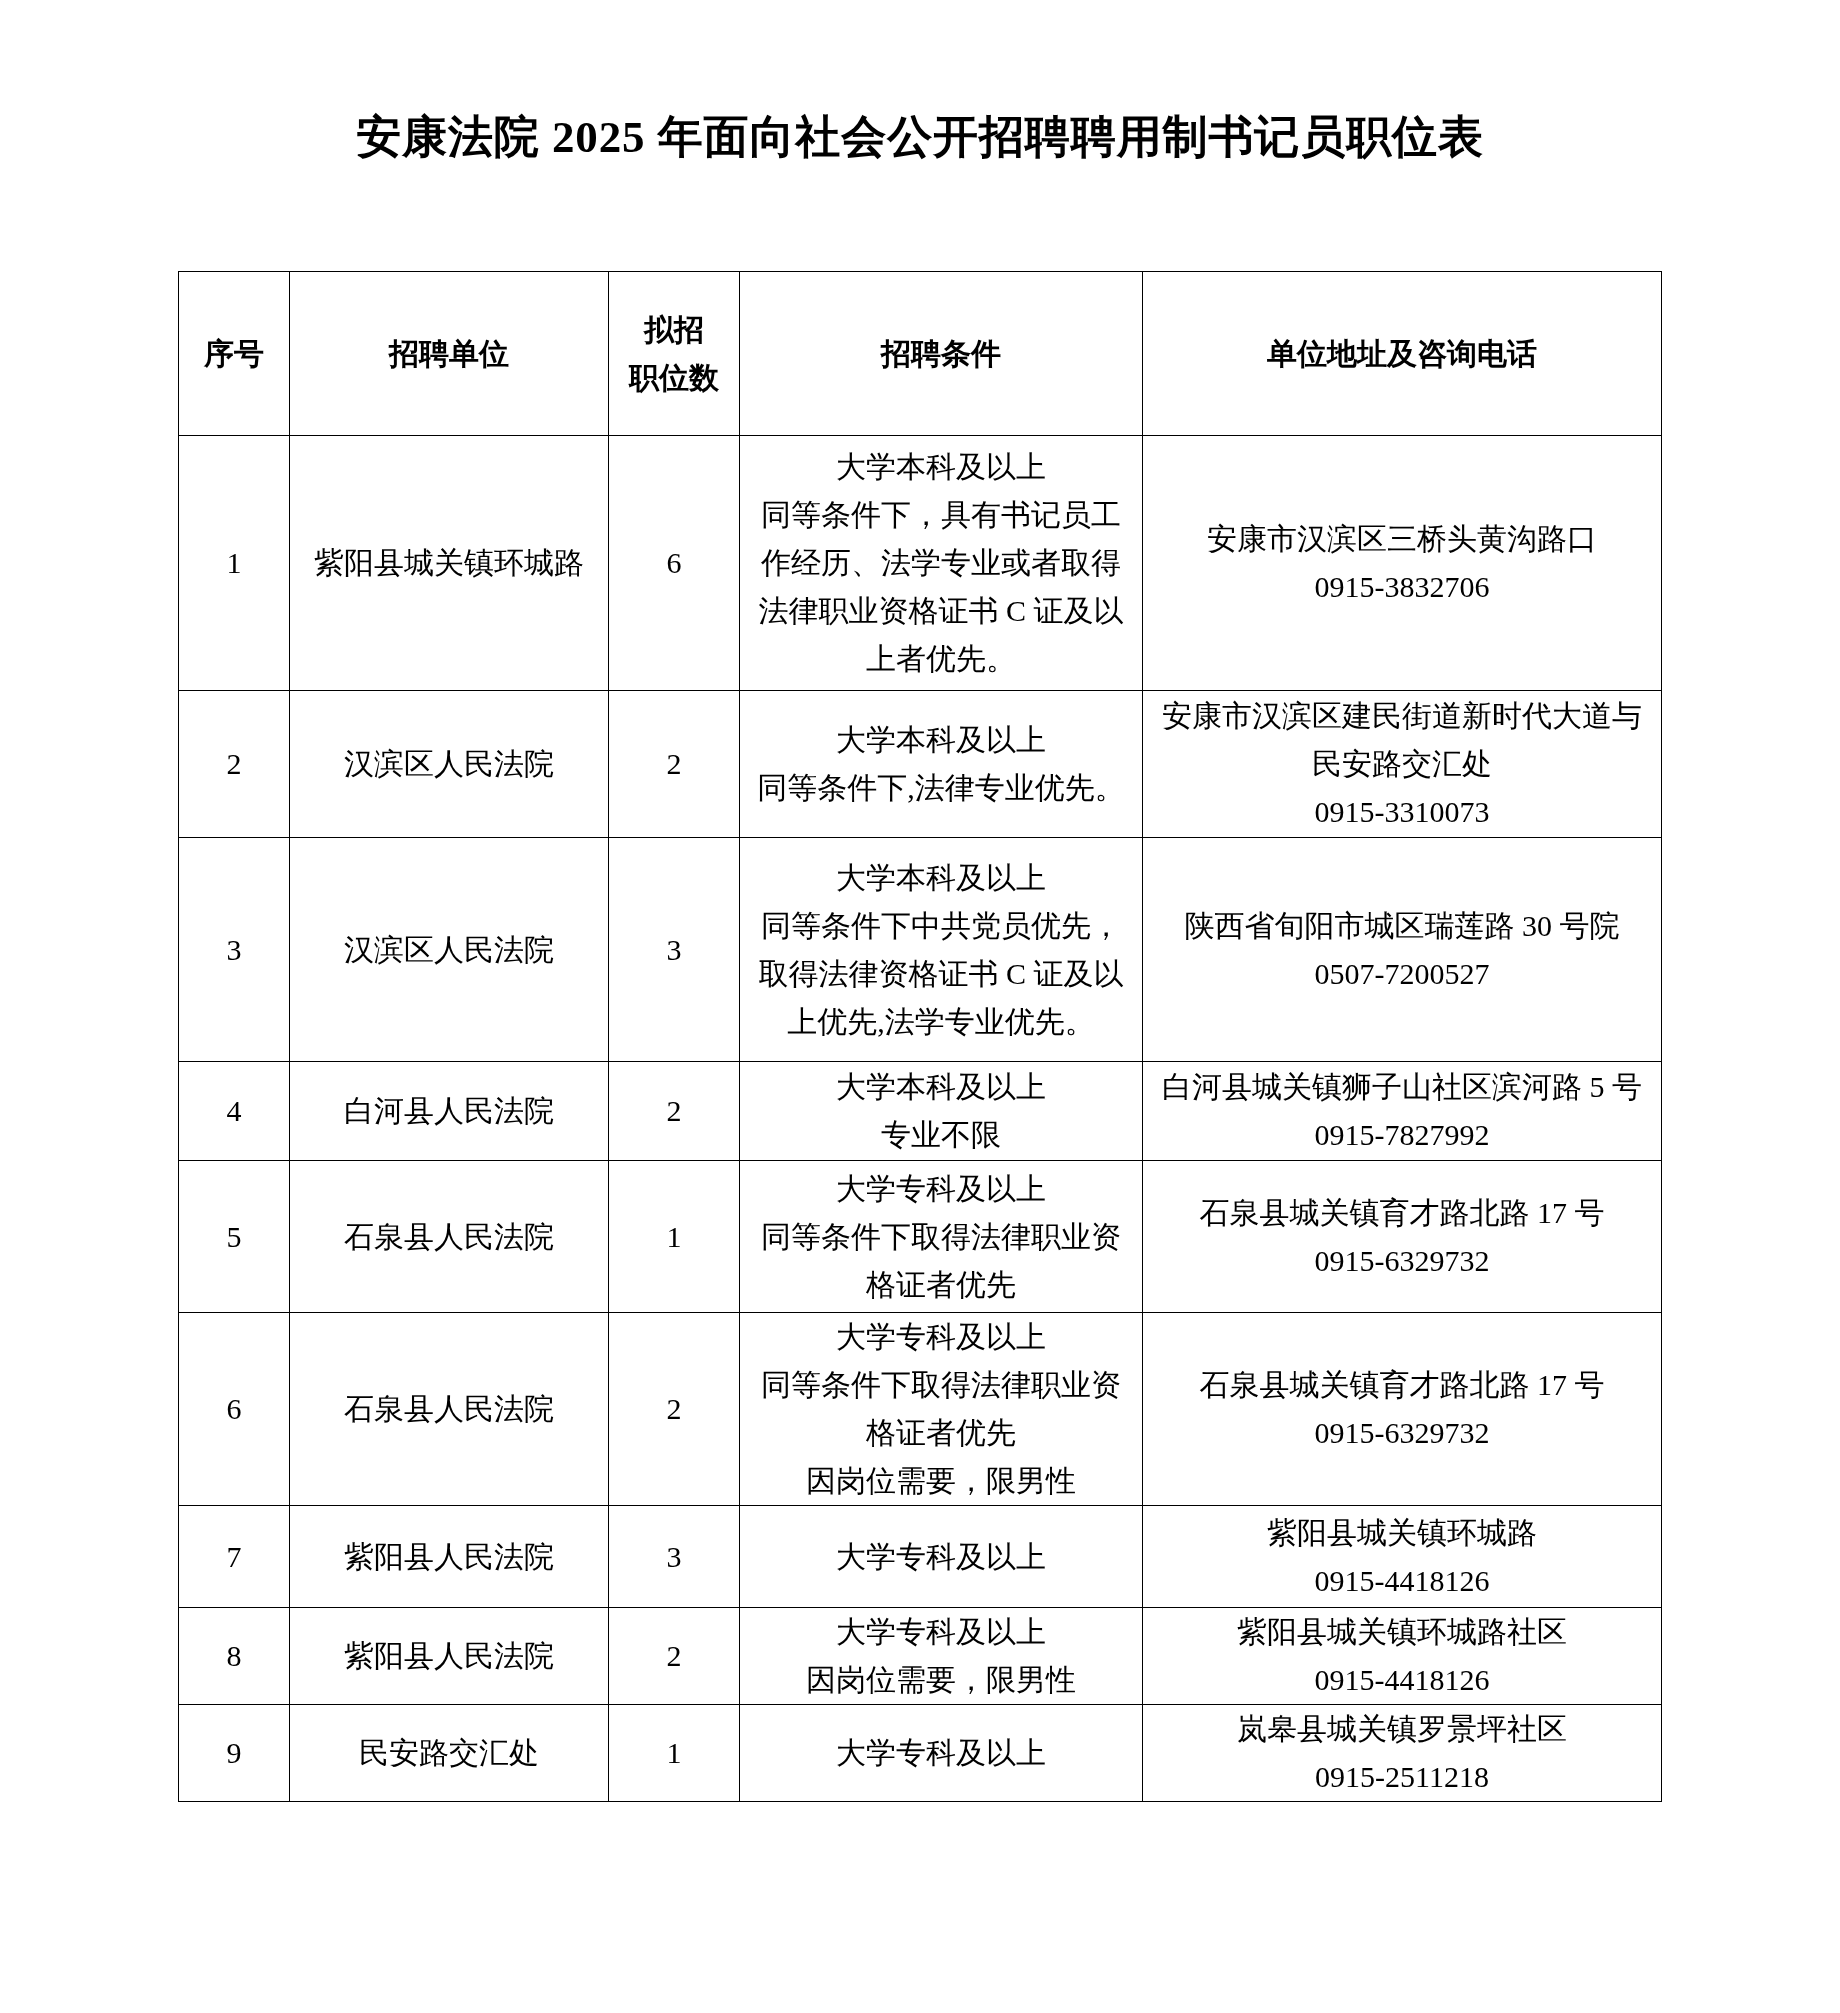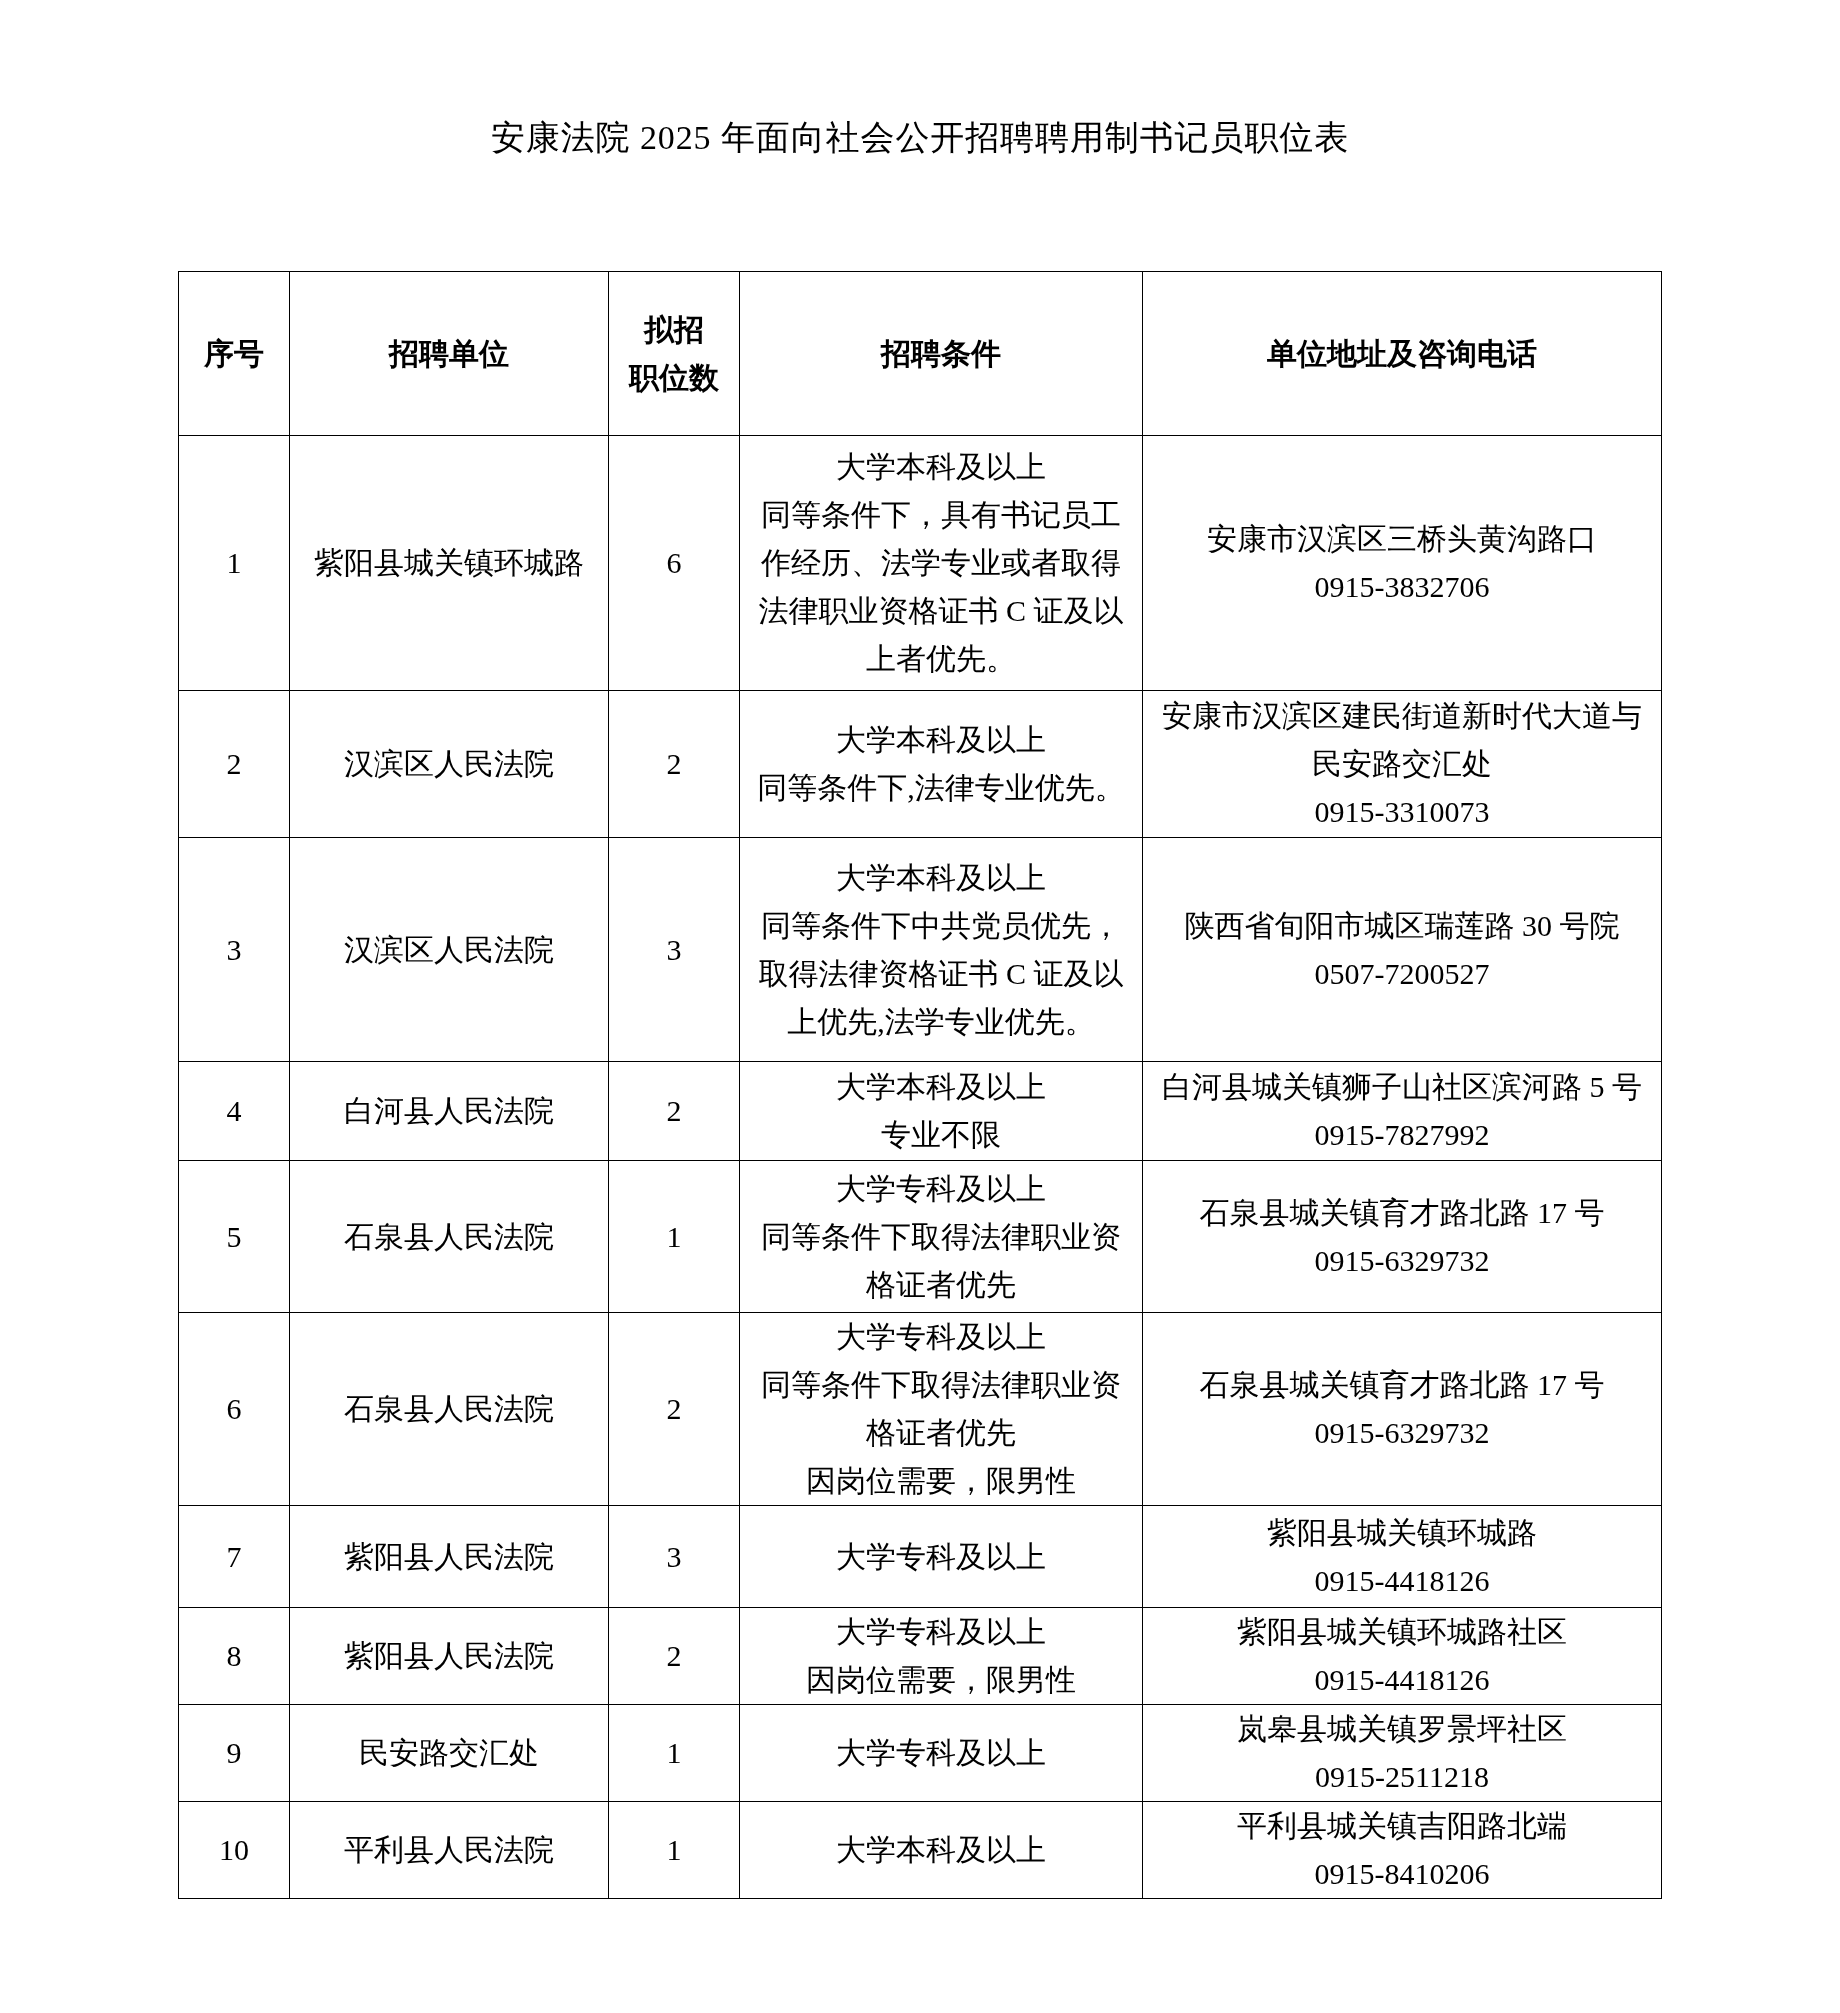--- a/index.html
+++ b/index.html
@@ -7,23 +7,23 @@
     width: 1840px;
     height: 2014px;
     background: #ffffff;
     color: #000000;
     font-family: "Liberation Serif", "DejaVu Serif", serif;
     overflow: hidden;
   }
   .page-title {
     margin: 108px 0 0 0;
     text-align: center;
-    font-size: 34px;
+    font-size: 45px;
     line-height: 59px;
-    font-weight: normal;
+    font-weight: bold;
     letter-spacing: 0.9px;
   }
   table.jobs {
     border-collapse: collapse;
     table-layout: fixed;
     margin: 104px auto 0 auto;
     width: 1482px;
   }
   table.jobs th, table.jobs td {
     border: 1.9px solid #000000;
@@ -163,23 +163,15 @@
 0915-4418126</td>
     </tr>
     <tr class="r9">
       <td>9</td>
       <td>民安路交汇处</td>
       <td>1</td>
       <td>大学专科及以上</td>
       <td>岚皋县城关镇罗景坪社区
 0915-2511218</td>
     </tr>
-    <tr class="r10">
-      <td>10</td>
-      <td>平利县人民法院</td>
-      <td>1</td>
-      <td>大学本科及以上</td>
-      <td>平利县城关镇吉阳路北端
-0915-8410206</td>
-    </tr>
   </tbody>
 </table>
 
 
 </body></html>

